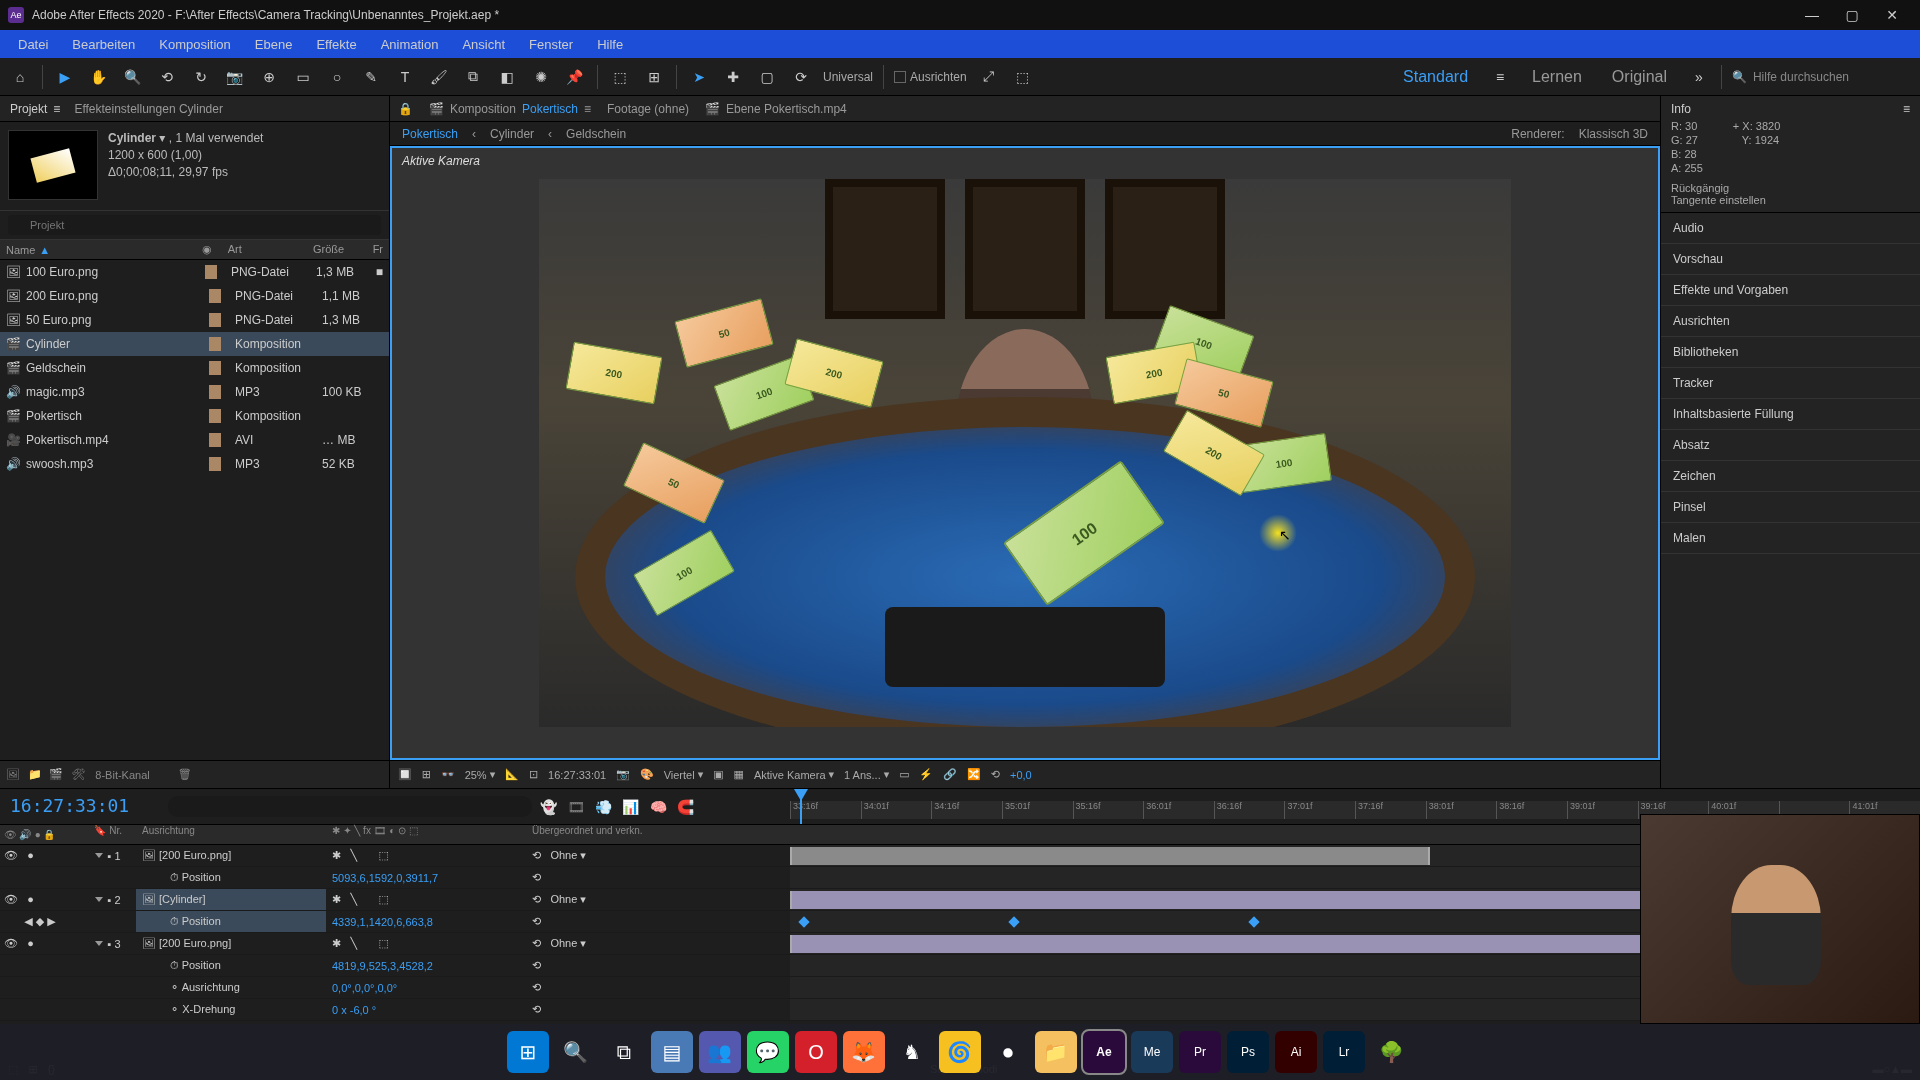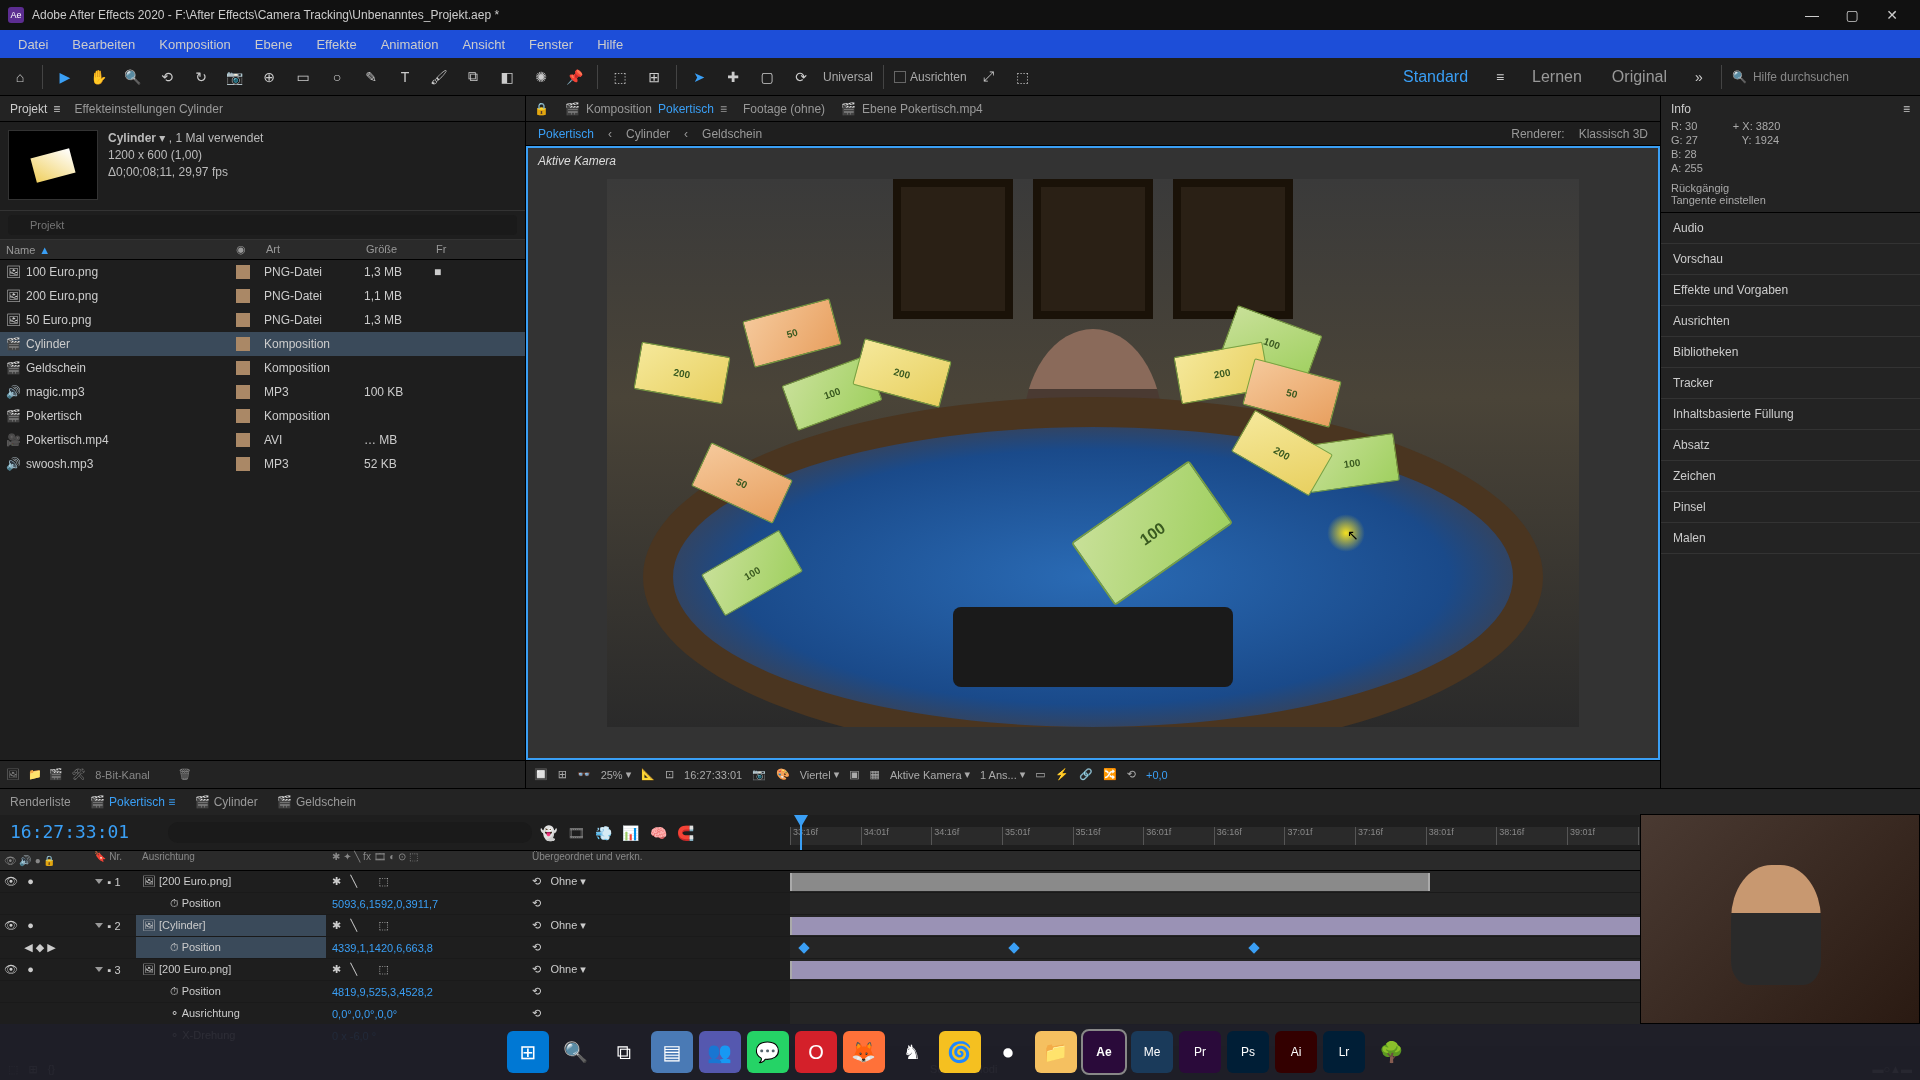--- a/index.html
+++ b/index.html
@@ -14,21 +14,21 @@
 .toolbar .tool{width:24px;height:24px;display:flex;align-items:center;justify-content:center;color:#ccc;font-size:14px}
 .toolbar .sep{width:1px;height:24px;background:#444}
 .toolbar .tool.active{color:#3a9ff5}
 .toolbar .label{font-size:12px;color:#aaa}
 .toolbar .snap{color:#aaa;font-size:12px;display:flex;align-items:center;gap:4px}
 .toolbar .ws{font-size:16px;padding:4px 10px;color:#999}
 .toolbar .ws.active{color:#3a9ff5}
 .toolbar .spacer{flex:1}
 .toolbar .search{display:flex;align-items:center;gap:6px;color:#888;font-size:12px;width:180px}
 .main{display:flex;height:692px}
-.left{width:526px;display:flex;flex-direction:column;border-right:1px solid #000}
+.left{width:390px;display:flex;flex-direction:column;border-right:1px solid #000}
 .proj-head{height:26px;background:#232323;display:flex;align-items:center;padding:0 10px;gap:14px;border-bottom:1px solid #000}
 .proj-head .tab{font-size:12px;color:#999;display:flex;align-items:center;gap:6px}
 .proj-head .tab.active{color:#ccc}
 .proj-meta{display:flex;gap:10px;padding:8px;align-items:flex-start;height:88px}
 .proj-thumb{width:90px;height:70px;background:#000;border:1px solid #333;display:flex;align-items:center;justify-content:center}
 .proj-thumb .mini{width:40px;height:25px;background:linear-gradient(45deg,#f0d060,#fff);transform:rotate(-15deg)}
 .proj-info{font-size:12px;color:#bbb;line-height:1.4}
 .proj-search{padding:4px 8px;border-top:1px solid #333;border-bottom:1px solid #333}
 .proj-search .si{width:100%;background:#1a1a1a;border:none;color:#ccc;font-size:11px;padding:3px 6px 3px 22px;border-radius:4px;height:20px}
 .proj-cols{display:flex;background:#2a2a2a;padding:3px 6px;font-size:11px;color:#999;border-bottom:1px solid #000}
@@ -401,26 +401,20 @@
         <div class="panel-item">Inhaltsbasierte Füllung</div>
         <div class="panel-item">Absatz</div>
         <div class="panel-item">Zeichen</div>
         <div class="panel-item">Pinsel</div>
         <div class="panel-item">Malen</div>
       </div>
   </div>
 </div>
 
 <div class="bottom">
-  <div class="tl-tabs">
-    <div class="t">Renderliste</div>
-    <div class="t active">🎬 <span>Pokertisch</span> ≡</div>
-    <div class="t">🎬 <span>Cylinder</span></div>
-    <div class="t">🎬 <span>Geldschein</span></div>
-  </div>
   <div class="tl-head">
     <div class="tl-tc">16:27:33:01</div>
     <div class="tl-search">
         <input class="si" style="background: rgb(26, 26, 26); border: none; color: rgb(204, 204, 204); padding: 3px 20px; border-radius: 10px; width: 100%;">
       </div>
     <div class="tl-icons">
       <span>👻</span>
       <span>🎞</span>
       <span>💨</span>
       <span>📊</span>

